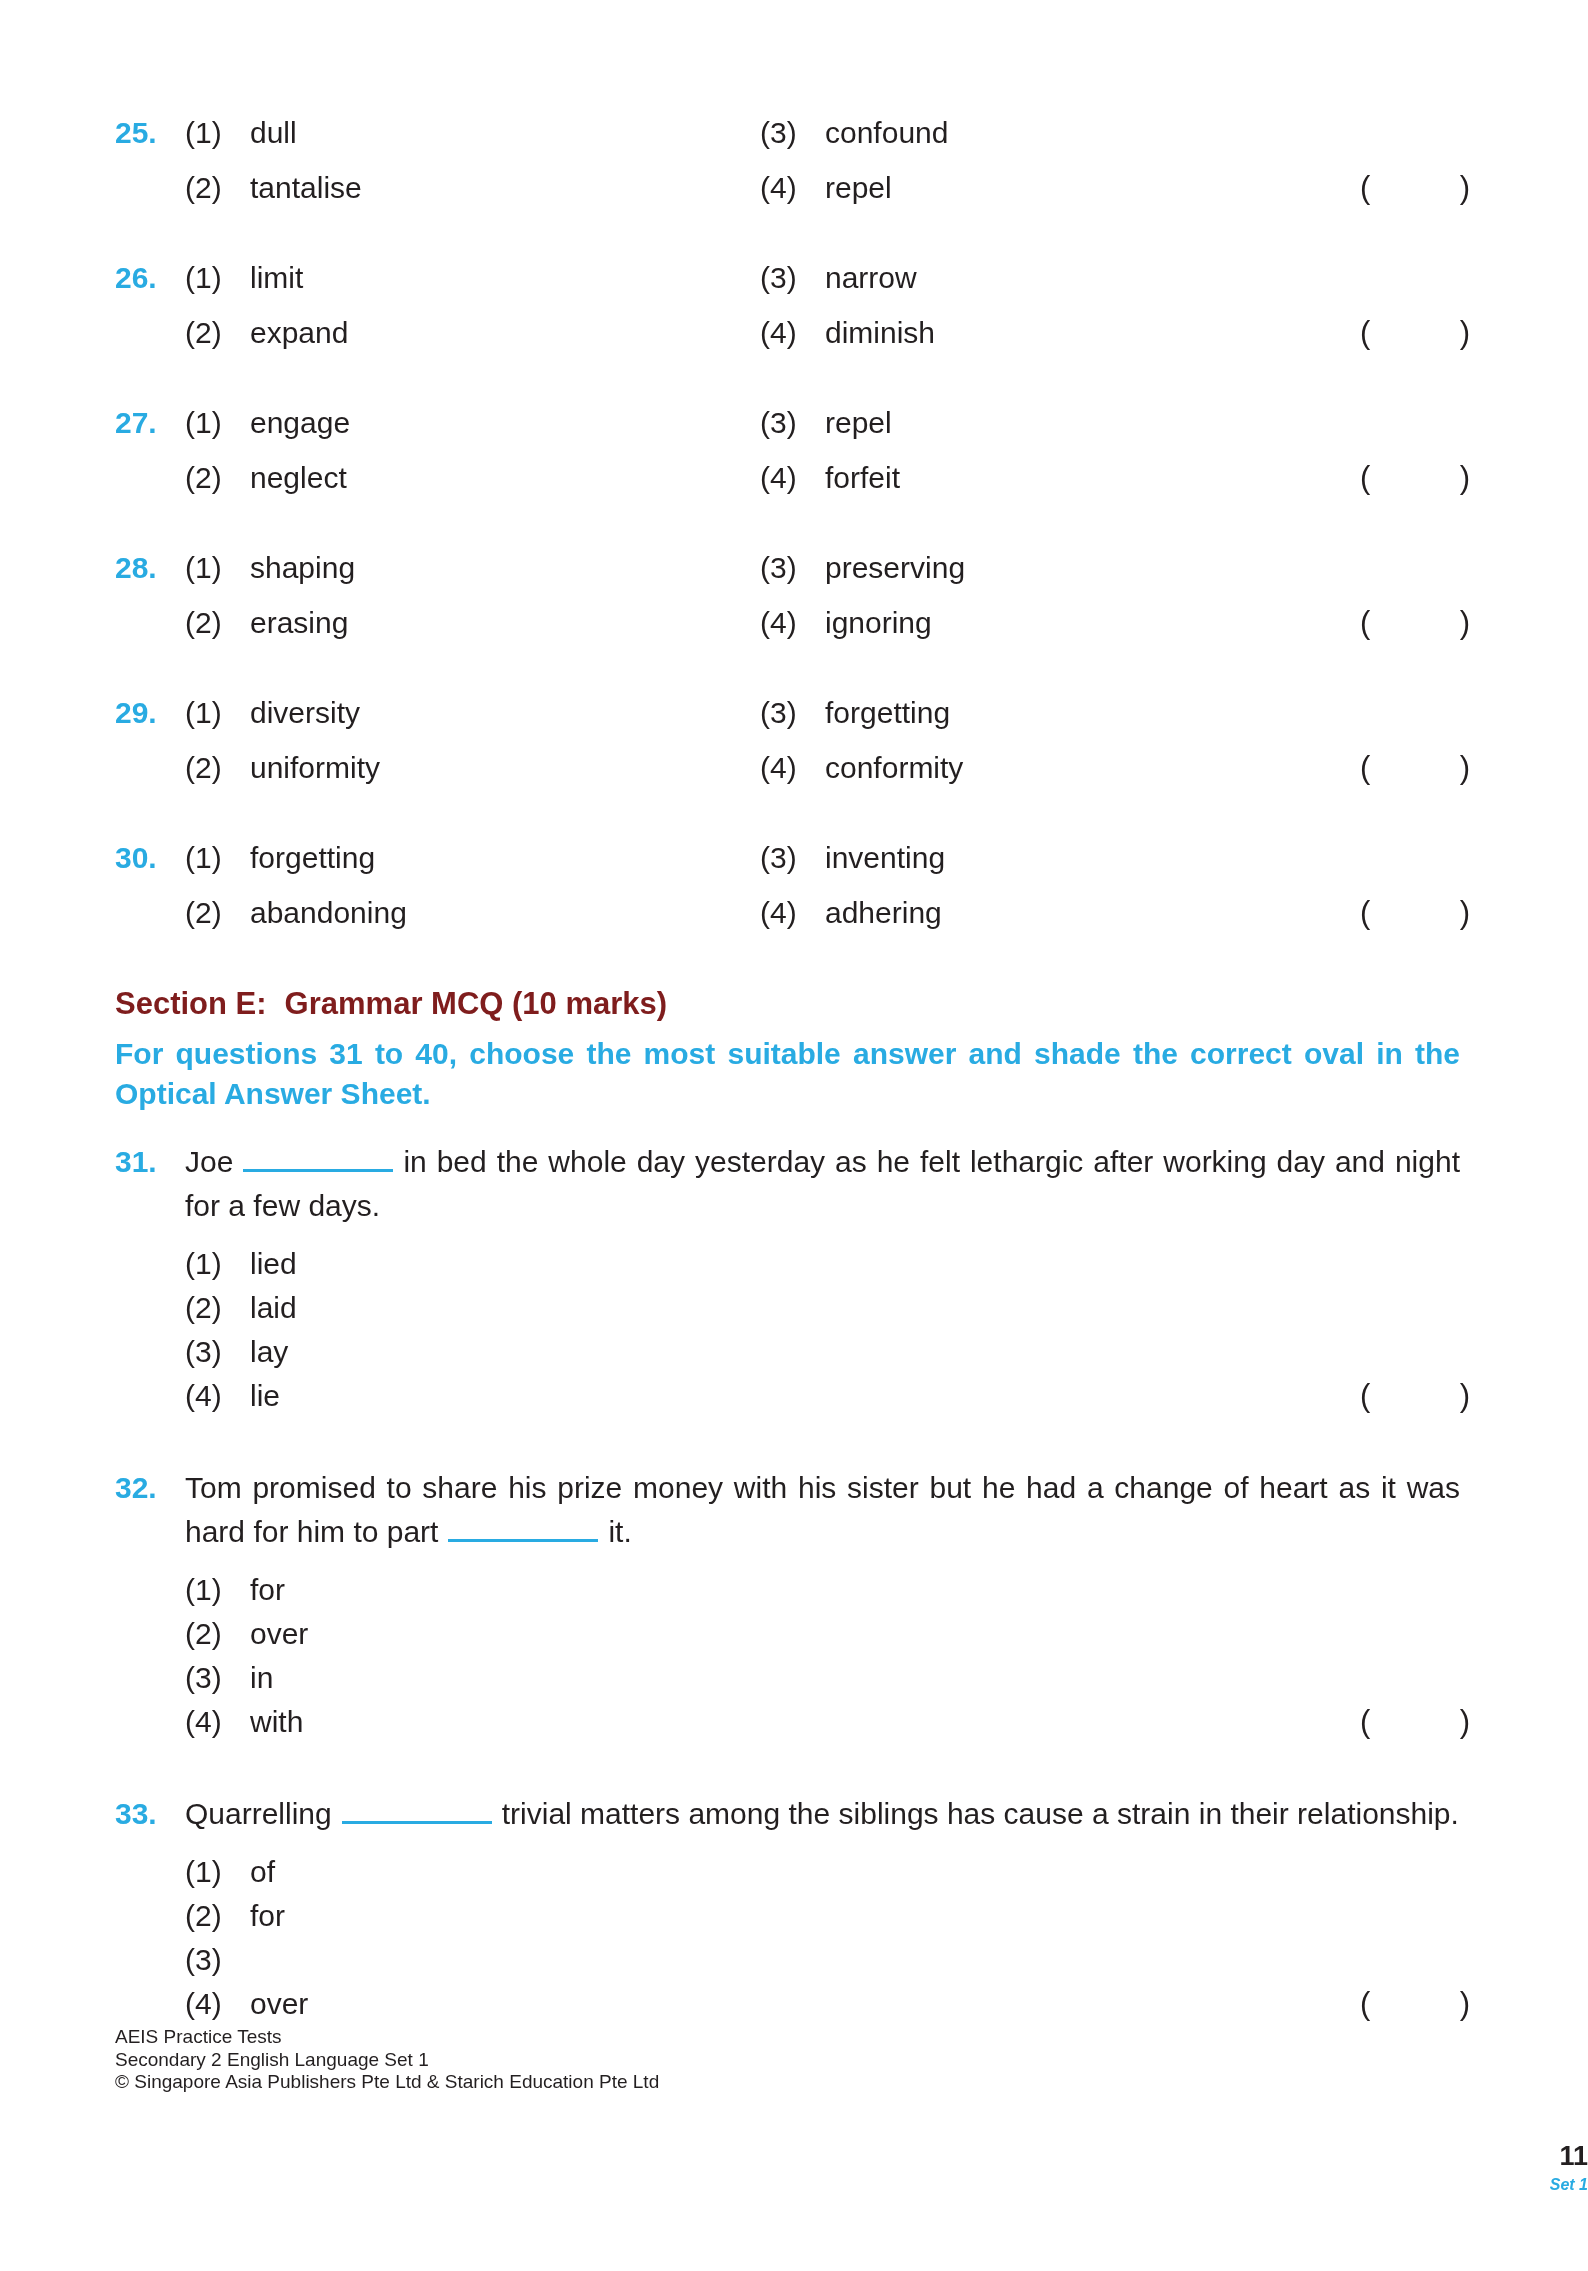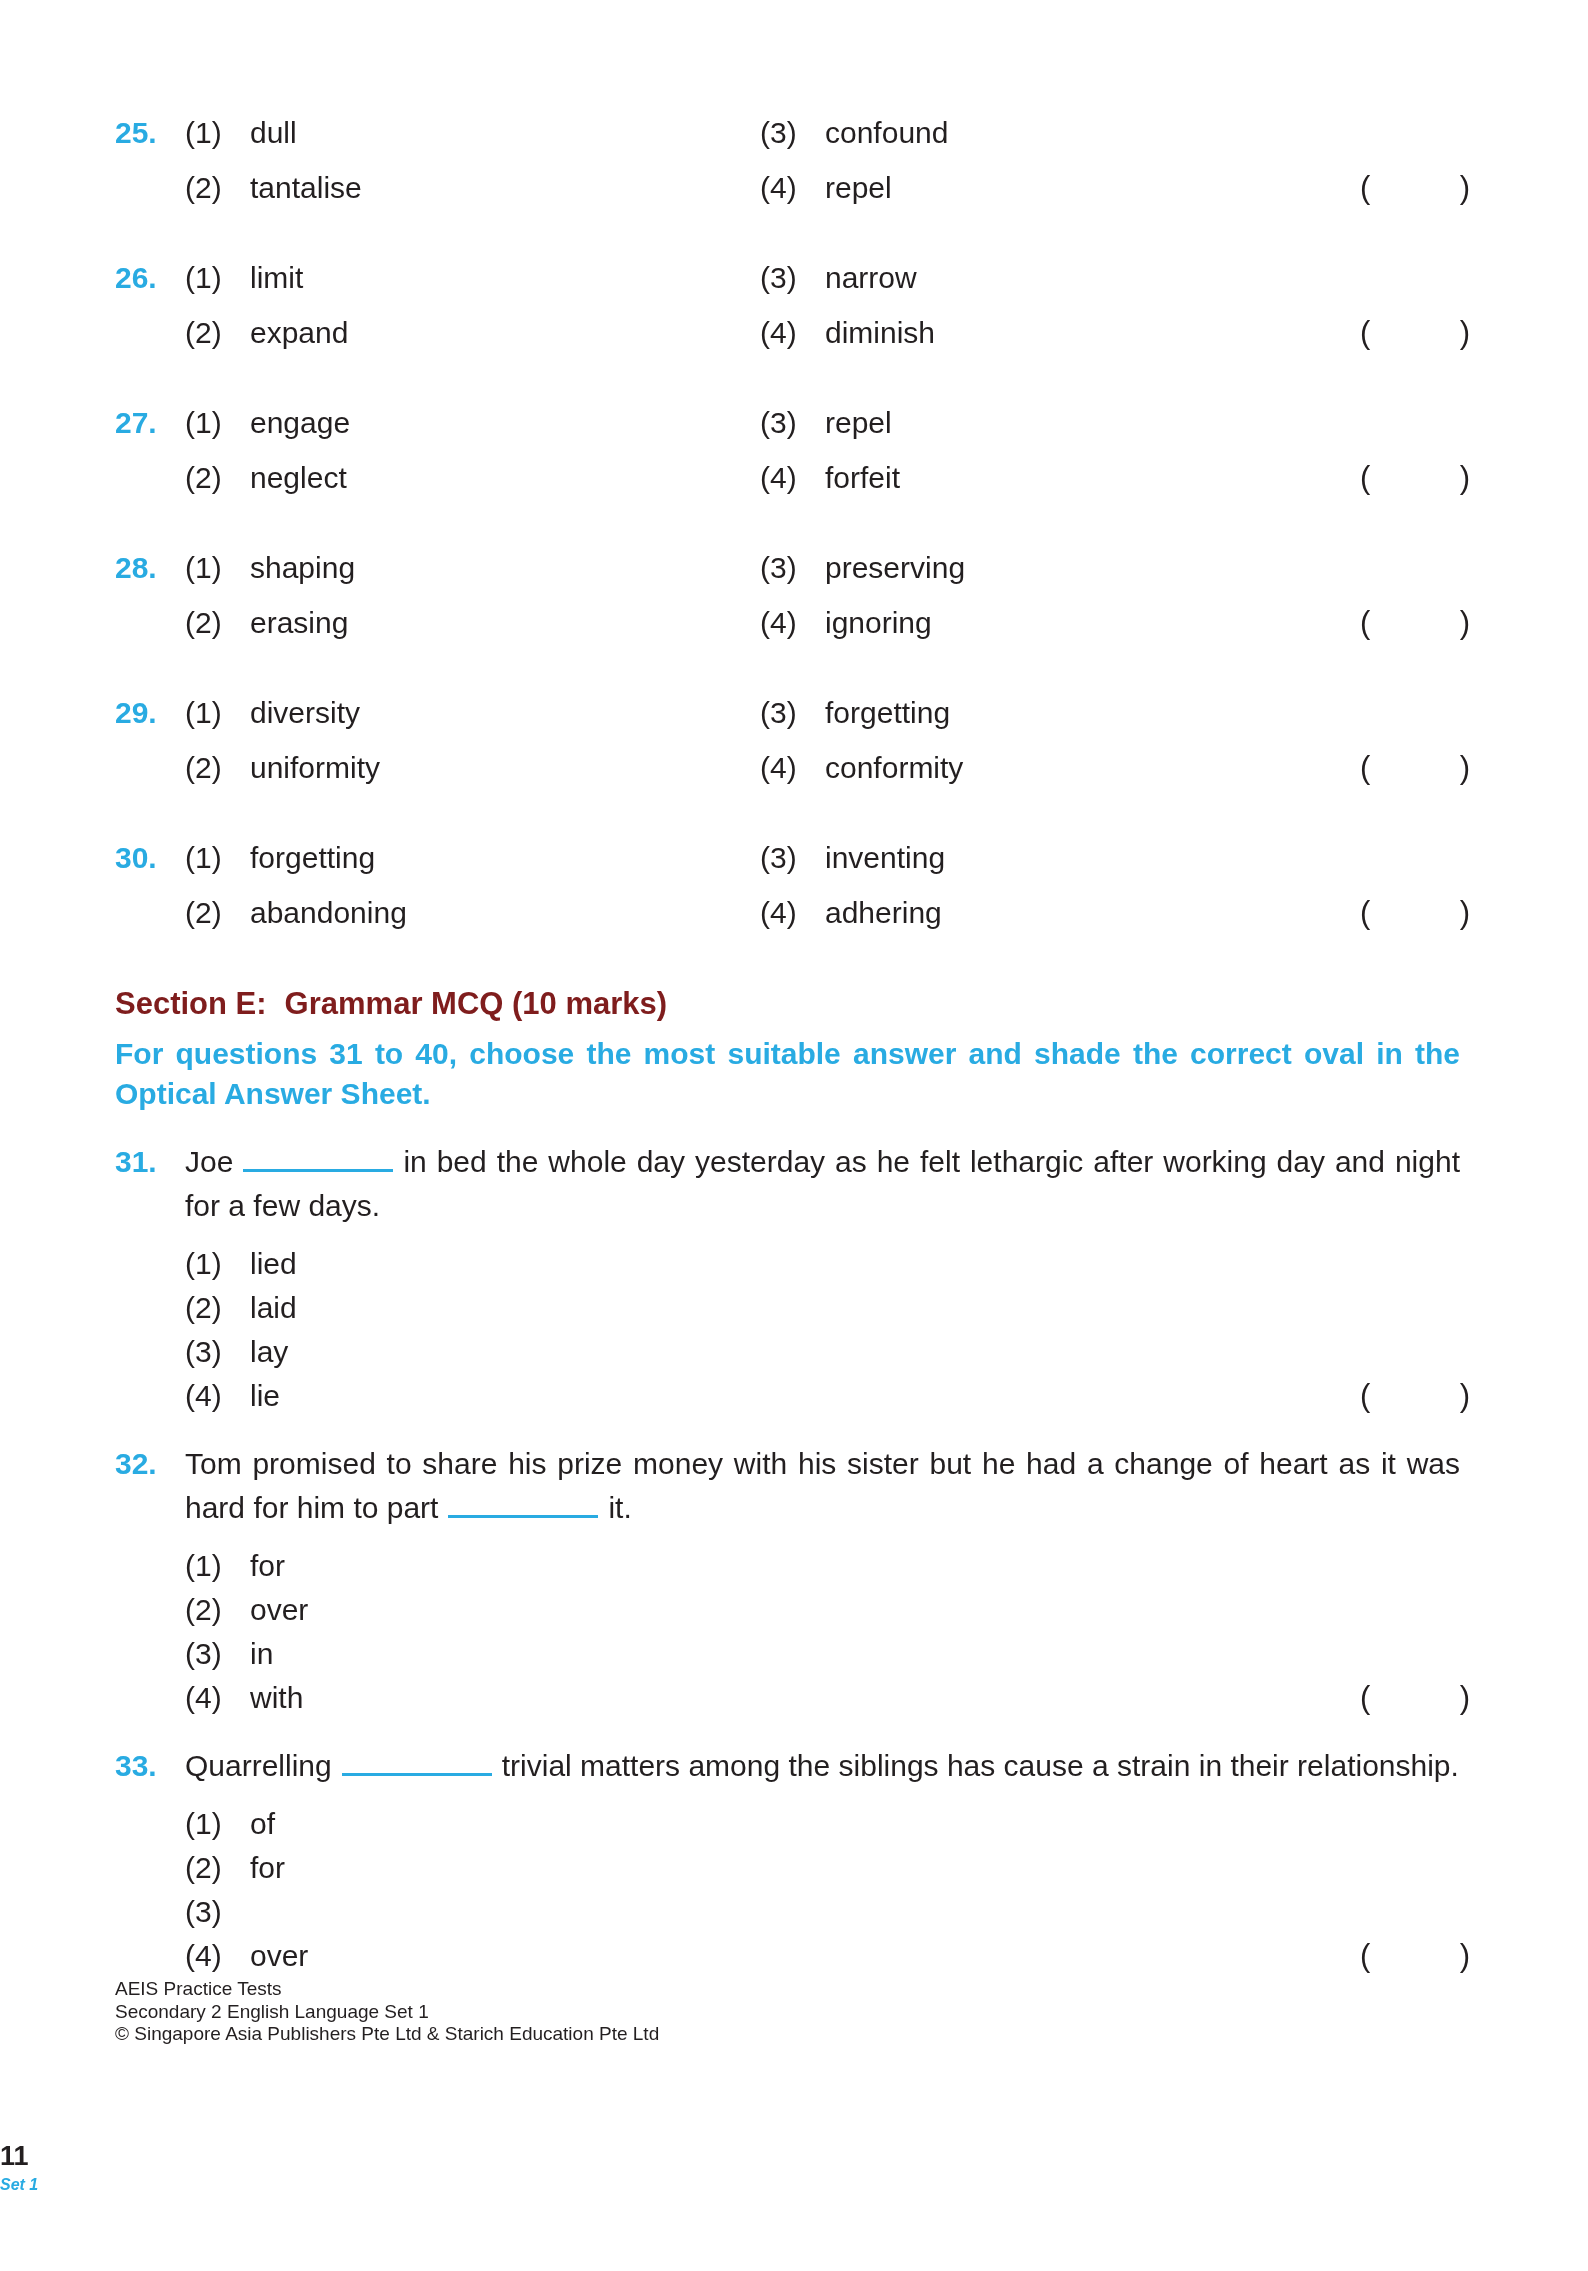--- a/index.html
+++ b/index.html
@@ -23,36 +23,36 @@
   .section-title {
     margin-top:10px; font-size:31px; line-height:44px;
     font-weight:bold; color:#7f1d1d;
   }
   .section-title .sec-label { margin-right:18px; }
   .instructions {
     margin-top:8px; width:1345px; font-size:30px; line-height:40px;
     font-weight:bold; color:#29ABE2; text-align:justify;
   }
   
-  .qf { margin-top:24px; }
+  .qf { margin-top:48px; }
   .qf.first { margin-top:26px; }
   .qf-head { display:grid; grid-template-columns:70px 1275px; font-size:30px; line-height:44px; }
   .qf-head p { text-align:justify; }
   .blank {
     display:inline-block; width:150px; height:0.95em;
     border-bottom:3px solid #29ABE2; margin:0 10px;
   }
   .qf-opts { margin-top:14px; }
   .qf-opts .row {
     display:grid; grid-template-columns:70px 65px 1110px 110px;
     font-size:30px; line-height:44px;
   }
   
   .footer { font-size:19px; line-height:22.5px; }
-  .page-center { position:absolute; top:2142px; left:0; right:12px; text-align:left; }
+  .page-center { position:absolute; top:2142px; left:0; right:0; text-align:right; }
   .page-num { font-size:27px; line-height:29px; font-weight:bold; }
   .set-label { font-size:16px; line-height:28px; font-weight:bold; font-style:italic; color:#29ABE2; }
 </style>
 </head>
 <body>
 
 <div class="page">
 
   <div class="q2">
     <div class="row">

